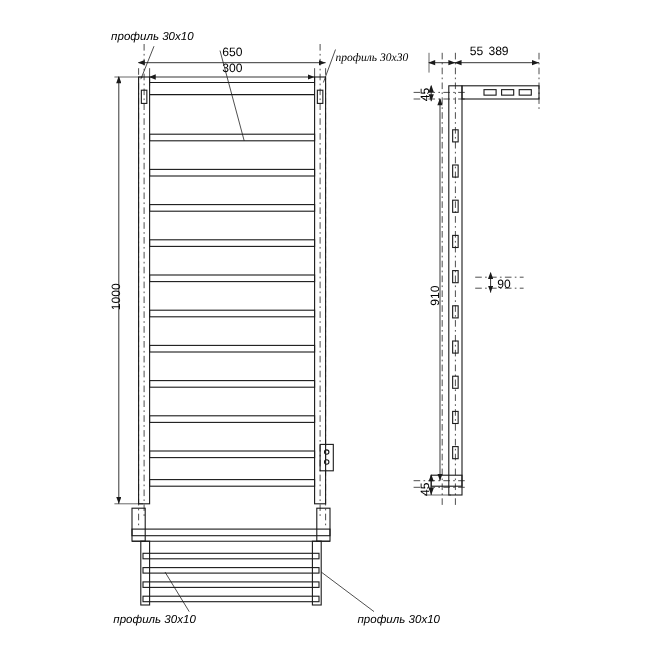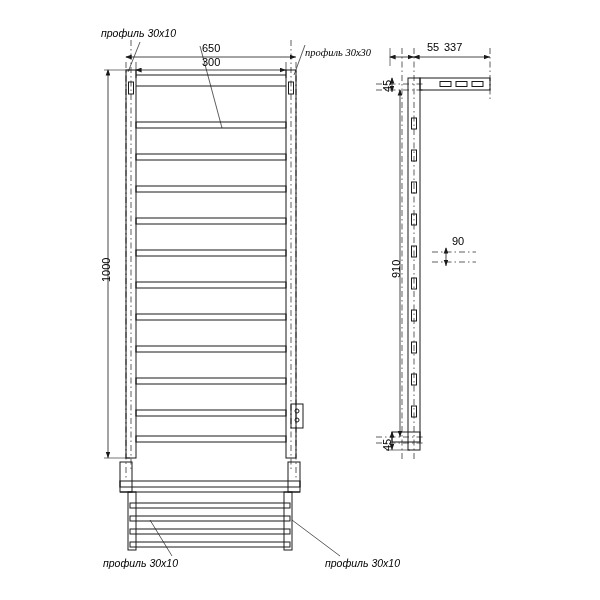--- a/index.html
+++ b/index.html
@@ -191,27 +191,27 @@
   <div class="lbl lbl-italic" style="left:305px; top:48px;font-family:Liberation Serif, serif;">профиль 30x30</div>
 
   <div class="lbl" style="left:202px; top:43px;">650</div>
 
   <div class="lbl" style="left:202px; top:57px;">300</div>
 
   <div class="lbl lbl-vert" style="left:101px; top:282px;">1000</div>
 
   <div class="lbl" style="left:392px; top:42px;padding-left:35px;">55</div>
 
-  <div class="lbl" style="left:444px; top:42px;">337</div>
+  <div class="lbl" style="left:444px; top:42px;">389</div>
 
   <div class="lbl lbl-vert" style="left:382px; top:92px;">45</div>
 
   <div class="lbl lbl-vert" style="left:391px; top:278px;">910</div>
 
-  <div class="lbl" style="left:452px; top:236px;">90</div>
+  <div class="lbl" style="left:452px; top:254px;">90</div>
 
   <div class="lbl lbl-vert" style="left:382px; top:451px;">45</div>
 
   <div class="lbl lbl-italic" style="left:103px; top:558px;">профиль 30x10</div>
 
   <div class="lbl lbl-italic" style="left:325px; top:558px;">профиль 30x10</div>
 
 </div>
 
 </body></html>

